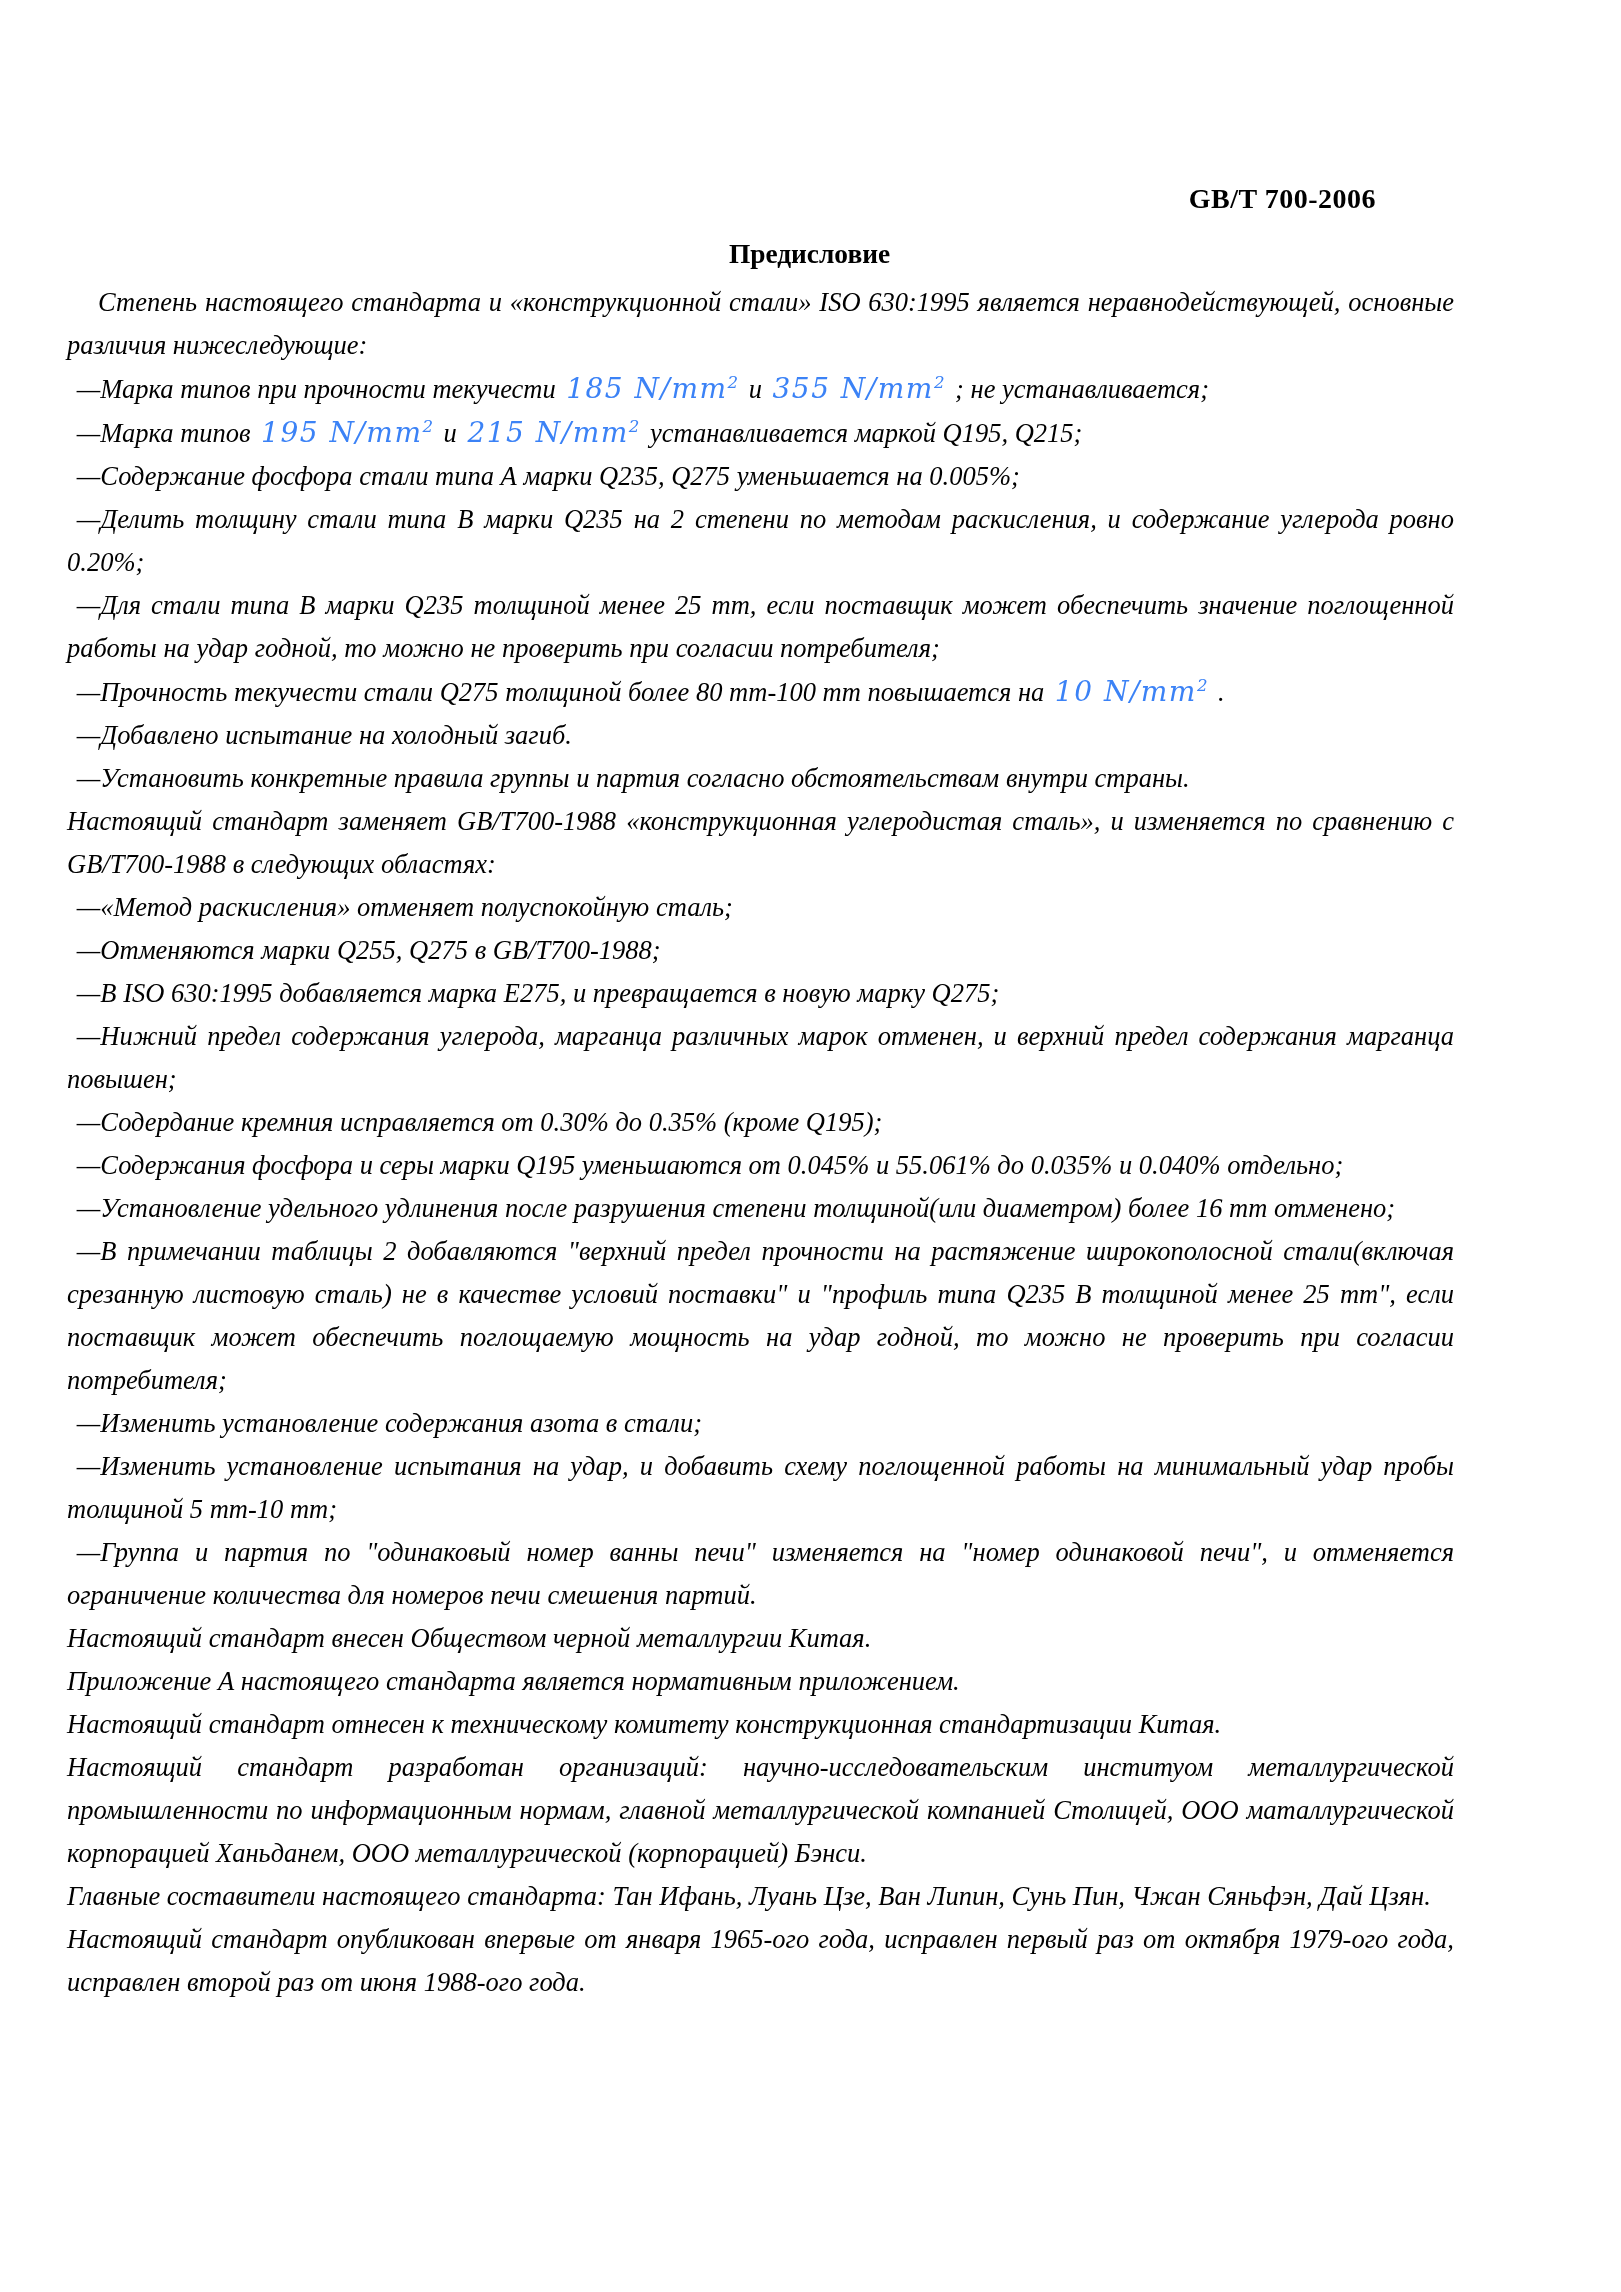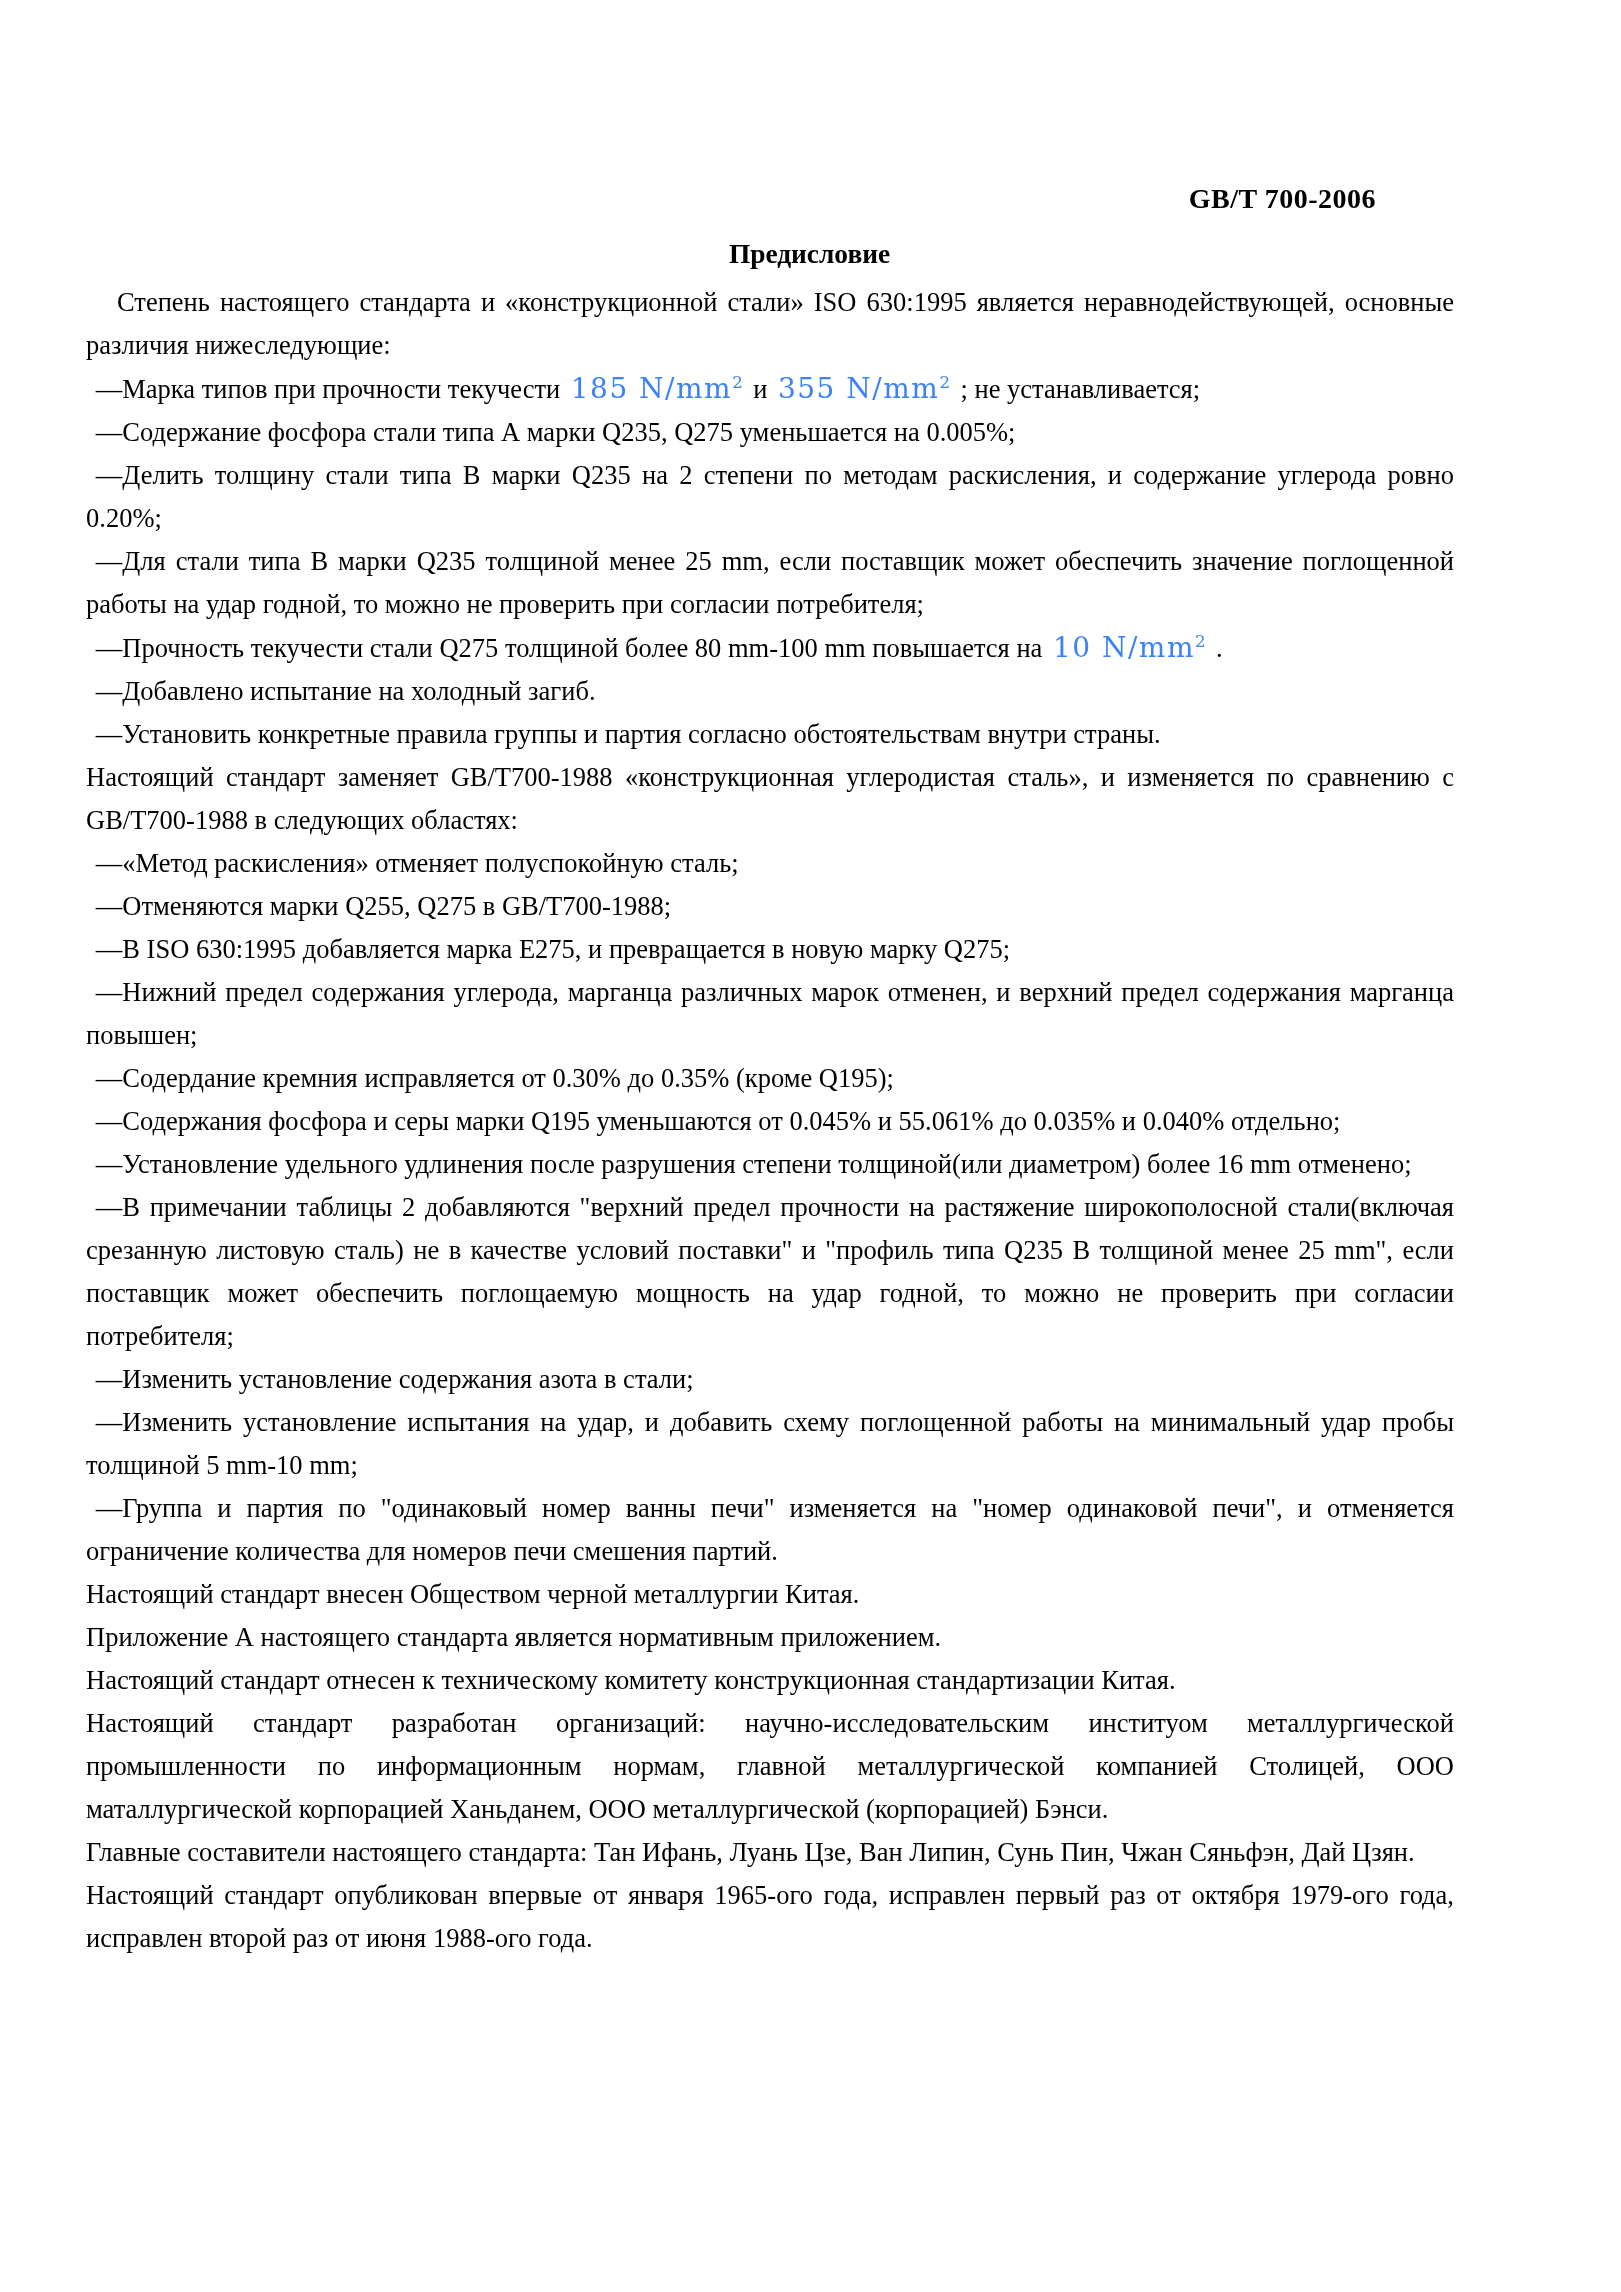--- a/index.html
+++ b/index.html
@@ -28,21 +28,22 @@
     padding-left: 12px;
   }
   .doc-title {
     margin: 21.6px 167px 9.8px 165px;
     text-align: center;
     font-weight: bold;
     font-size: 27.4px;
     line-height: 35px;
   }
   .content {
-    margin: 0 167px 0 86px;
+    margin: 0 167px 0 67px;
+    font-style: italic;
   }
   .para {
     margin: 0;
     font-size: 26.5px;
     line-height: 43px;
     text-align: justify;
   }
   .para.dash   { text-indent: 9.8px; }
   .para.indent { text-indent: 31px; }
   .para.plain  { text-indent: 0; }
@@ -63,20 +64,21 @@
 </style>
 </head>
 <body>
 
 <div class="page">
   <div class="doc-number">GB/T 700-2006</div>
   <div class="doc-title">Предисловие</div>
   <div class="content">
       <p class="para indent">Степень настоящего стандарта и «конструкционной стали» ISO 630:1995 является неравнодействующей, основные различия нижеследующие:</p>
       <p class="para dash">—Марка типов при прочности текучести <span class="formula">185 N/mm<sup>2</sup></span> и <span class="formula">355 N/mm<sup>2</sup></span> ; не устанавливается;</p>
+      <p class="para dash">—Марка типов <span class="formula">195 N/mm<sup>2</sup></span> и <span class="formula">215 N/mm<sup>2</sup></span> устанавливается маркой Q195, Q215;</p>
       <p class="para dash">—Содержание фосфора стали типа А марки Q235, Q275 уменьшается на 0.005%;</p>
       <p class="para dash">—Делить толщину стали типа В марки Q235 на 2 степени по методам раскисления, и содержание углерода ровно 0.20%;</p>
       <p class="para dash">—Для стали типа В марки Q235 толщиной менее 25 mm, если поставщик может обеспечить значение поглощенной работы на удар годной, то можно не проверить при согласии потребителя;</p>
       <p class="para dash">—Прочность текучести стали Q275 толщиной более 80 mm-100 mm повышается на <span class="formula">10 N/mm<sup>2</sup></span> .</p>
       <p class="para dash">—Добавлено испытание на холодный загиб.</p>
       <p class="para dash">—Установить конкретные правила группы и партия согласно обстоятельствам внутри страны.</p>
       <p class="para plain">Настоящий стандарт заменяет GB/T700-1988 «конструкционная углеродистая сталь», и изменяется по сравнению с GB/T700-1988 в следующих областях:</p>
       <p class="para dash">—«Метод раскисления» отменяет полуспокойную сталь;</p>
       <p class="para dash">—Отменяются марки Q255, Q275 в GB/T700-1988;</p>
       <p class="para dash">—В ISO 630:1995 добавляется марка Е275, и превращается в новую марку Q275;</p>

